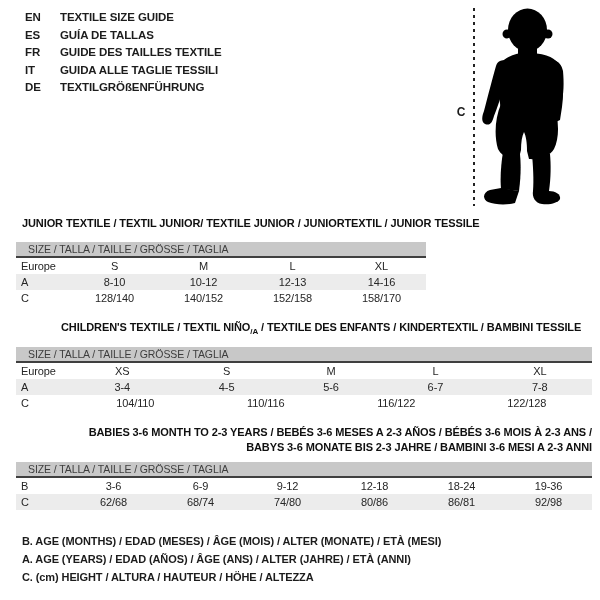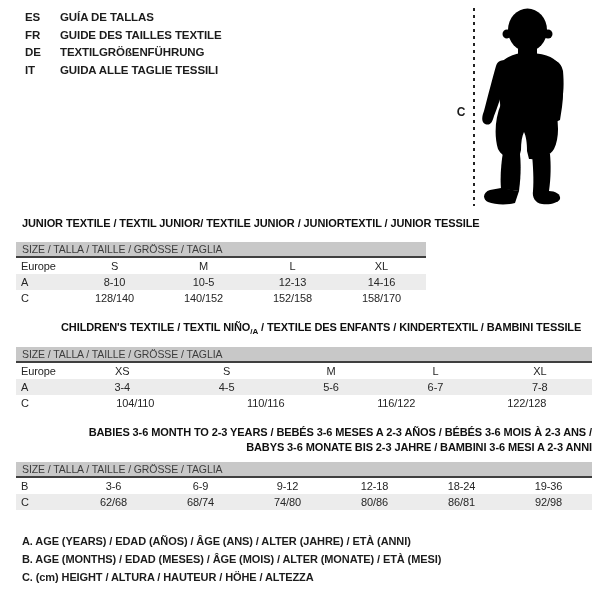--- a/index.html
+++ b/index.html
@@ -24,49 +24,53 @@
     background:repeating-linear-gradient(to bottom,#222 0 3px,transparent 3px 7px);
   }
   .c-label{position:absolute;left:452px;top:105px;width:18px;font-size:12px;font-weight:bold;text-align:center;}
   .baby-svg{position:absolute;left:480px;top:6px;}
   
   .sec-title{position:absolute;left:22px;right:8px;font-size:11px;font-weight:bold;line-height:15px;color:#101010;}
   .sec-title sub{font-size:8px;}
   .tbl{position:absolute;left:16px;}
   .tbl-head{
     height:16px;background:var(--bar);border-bottom:2px solid var(--bar-border);
-    font-size:10.5px;line-height:14px;color:var(--bar-ink);padding-left:6px;
+    font-size:10.5px;line-height:14px;color:var(--bar-ink);padding-left:12px;
   }
   .tbl-row{display:flex;height:16px;line-height:16px;font-size:11px;color:var(--cell);align-items:flex-end;}
   .tbl-row.alt{background:var(--alt);}
   .row-label{flex:0 0 54px;padding-left:5px;}
   .cell{flex:1 1 0;text-align:center;}
   
   .legend{position:absolute;left:22px;top:532px;}
   .legend-line{height:18px;line-height:18px;font-size:11px;font-weight:bold;}
 </style>
 </head>
 <body>
 
 <ul class="langs" id="langs">
     <li class="lang-row">
+      <span class="lang-code">EN</span>
+      <span class="lang-label">TEXTILE SIZE GUIDE</span>
+    </li>
+    <li class="lang-row">
       <span class="lang-code">ES</span>
       <span class="lang-label">GUÍA DE TALLAS</span>
     </li>
     <li class="lang-row">
       <span class="lang-code">FR</span>
       <span class="lang-label">GUIDE DES TAILLES TEXTILE</span>
     </li>
     <li class="lang-row">
+      <span class="lang-code">IT</span>
+      <span class="lang-label">GUIDA ALLE TAGLIE TESSILI</span>
+    </li>
+    <li class="lang-row">
       <span class="lang-code">DE</span>
       <span class="lang-label">TEXTILGRÖßENFÜHRUNG</span>
-    </li>
-    <li class="lang-row">
-      <span class="lang-code">IT</span>
-      <span class="lang-label">GUIDA ALLE TAGLIE TESSILI</span>
     </li>
   </ul>
 
 <div class="dotted-line"></div>
 <span class="c-label">C</span>
 <svg class="baby-svg" width="100" height="200" viewBox="0 0 100 200" aria-hidden="true">
   <g fill="#000">
 
     <circle cx="27" cy="28" r="4.5"></circle>
     <circle cx="68" cy="28" r="4.5"></circle>
@@ -102,21 +106,21 @@
       <div class="tbl-row">
         <div class="row-label">Europe</div>
         <div class="cell">S</div>
         <div class="cell">M</div>
         <div class="cell">L</div>
         <div class="cell">XL</div>
       </div>
       <div class="tbl-row alt">
         <div class="row-label">A</div>
         <div class="cell">8-10</div>
-        <div class="cell">10-5</div>
+        <div class="cell">10-12</div>
         <div class="cell">12-13</div>
         <div class="cell">14-16</div>
       </div>
       <div class="tbl-row">
         <div class="row-label">C</div>
         <div class="cell">128/140</div>
         <div class="cell">140/152</div>
         <div class="cell">152/158</div>
         <div class="cell">158/170</div>
       </div>
@@ -171,16 +175,16 @@
         <div class="cell">68/74</div>
         <div class="cell">74/80</div>
         <div class="cell">80/86</div>
         <div class="cell">86/81</div>
         <div class="cell">92/98</div>
       </div>
     </div>
   </div>
 
 <div class="legend" id="legend">
+    <div class="legend-line">B. AGE (MONTHS) / EDAD (MESES) / ÂGE (MOIS) / ALTER (MONATE) / ETÀ (MESI)</div>
     <div class="legend-line">A. AGE (YEARS) / EDAD (AÑOS) / ÂGE (ANS) / ALTER (JAHRE) / ETÀ (ANNI)</div>
-    <div class="legend-line">B. AGE (MONTHS) / EDAD (MESES) / ÂGE (MOIS) / ALTER (MONATE) / ETÀ (MESI)</div>
     <div class="legend-line">C. (cm) HEIGHT / ALTURA / HAUTEUR / HÖHE / ALTEZZA</div>
   </div>
 
 </body></html>

